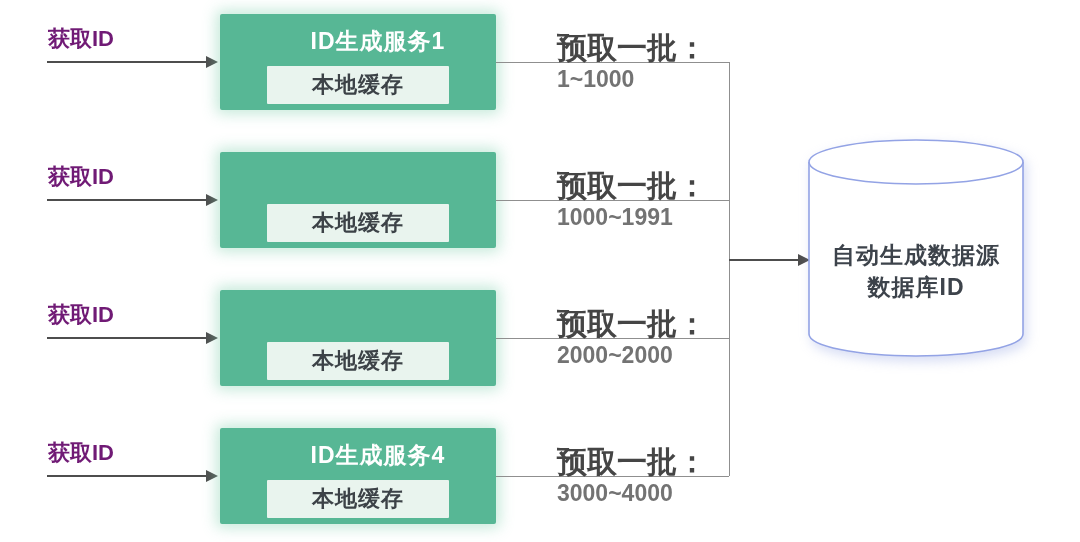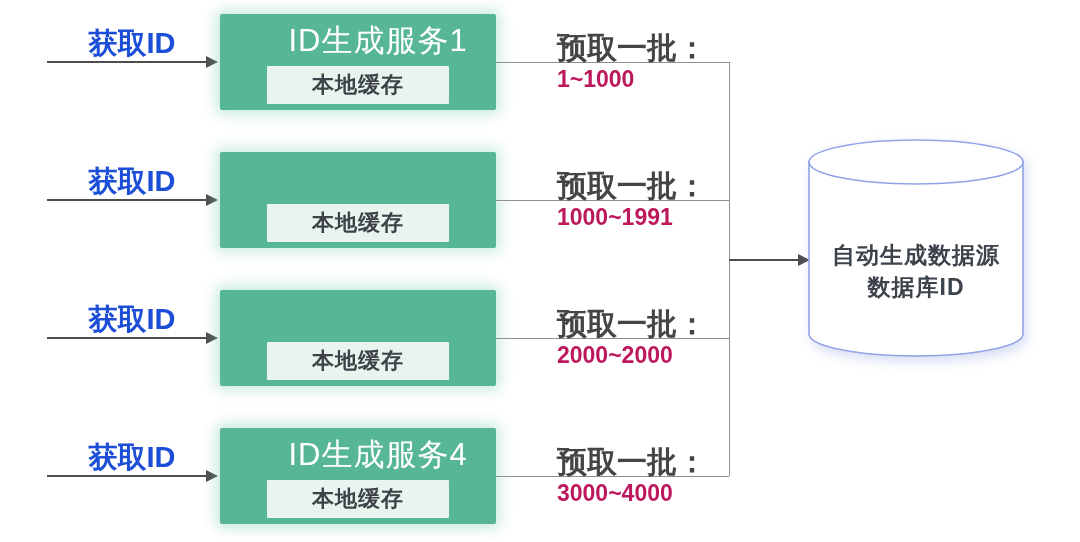--- a/index.html
+++ b/index.html
@@ -5,59 +5,59 @@
   html,body { margin:0; padding:0; background:#ffffff; }
   .stage {
     position:relative; width:1080px; height:542px; background:#ffffff;
     font-family:"Liberation Sans","DejaVu Sans",sans-serif; overflow:hidden;
   }
   .row { position:absolute; inset:0; }
 
   
   .req-label {
     position:absolute; left:48px; top:calc(var(--y) - 38px); width:168px;
-    text-align:center; font-size:29px; font-weight:700; color:#1d4ed8;
+    font-size:22px; font-weight:700; color:#701a75;
   }
   .req-arrow {
     position:absolute; left:47px; top:calc(var(--y) - 1px); width:160px; height:2px;
     background:#4d4d4d;
   }
   .req-arrow .head {
     position:absolute; right:-11px; top:-5px; width:0; height:0;
     border-left:12px solid #4d4d4d; border-top:6px solid transparent; border-bottom:6px solid transparent;
   }
 
   
   .service-box {
     position:absolute; left:220px; top:calc(var(--y) - 48px); width:276px; height:96px;
     background:#57b795; border-radius:2px;
     box-shadow:0 0 14px 4px rgba(130,208,176,.45);
   }
   .service-title {
     height:54px; display:flex; align-items:center; justify-content:center;
-    color:#ffffff; font-size:31px; font-weight:400; letter-spacing:1px;margin-left:40px;
+    color:#ffffff; font-size:23px; font-weight:700; letter-spacing:1px;margin-left:40px;
   }
   .cache-box {
     position:absolute; left:47px; bottom:6px; width:182px; height:38px;
     background:#e9f4ee; border-radius:1px;
     display:flex; align-items:center; justify-content:center;
   }
   .cache-label { font-size:22px; font-weight:700; color:#3c4247; letter-spacing:1px; }
 
   
   .fetch-line {
     position:absolute; left:496px; top:var(--y); width:233px; height:1px; background:#8f8f8f;
   }
   .prefetch-l1 {
     position:absolute; left:557px; top:calc(var(--y) - 34px);
     font-size:30px; font-weight:700; color:#454545;
   }
   .prefetch-l2 {
     position:absolute; left:557px; top:calc(var(--y) + 4px);
-    font-size:23px; font-weight:700; color:#be185d;
+    font-size:23px; font-weight:700; color:#737373;
   }
 
   
   .trunk { position:absolute; left:729px; top:62px; width:1px; height:414px; background:#8f8f8f; }
   .main-arrow { position:absolute; left:729px; top:259px; width:70px; height:2px; background:#4d4d4d; }
   .main-arrow .head {
     position:absolute; right:-11px; top:-5px; width:0; height:0;
     border-left:12px solid #4d4d4d; border-top:6px solid transparent; border-bottom:6px solid transparent;
   }
 

